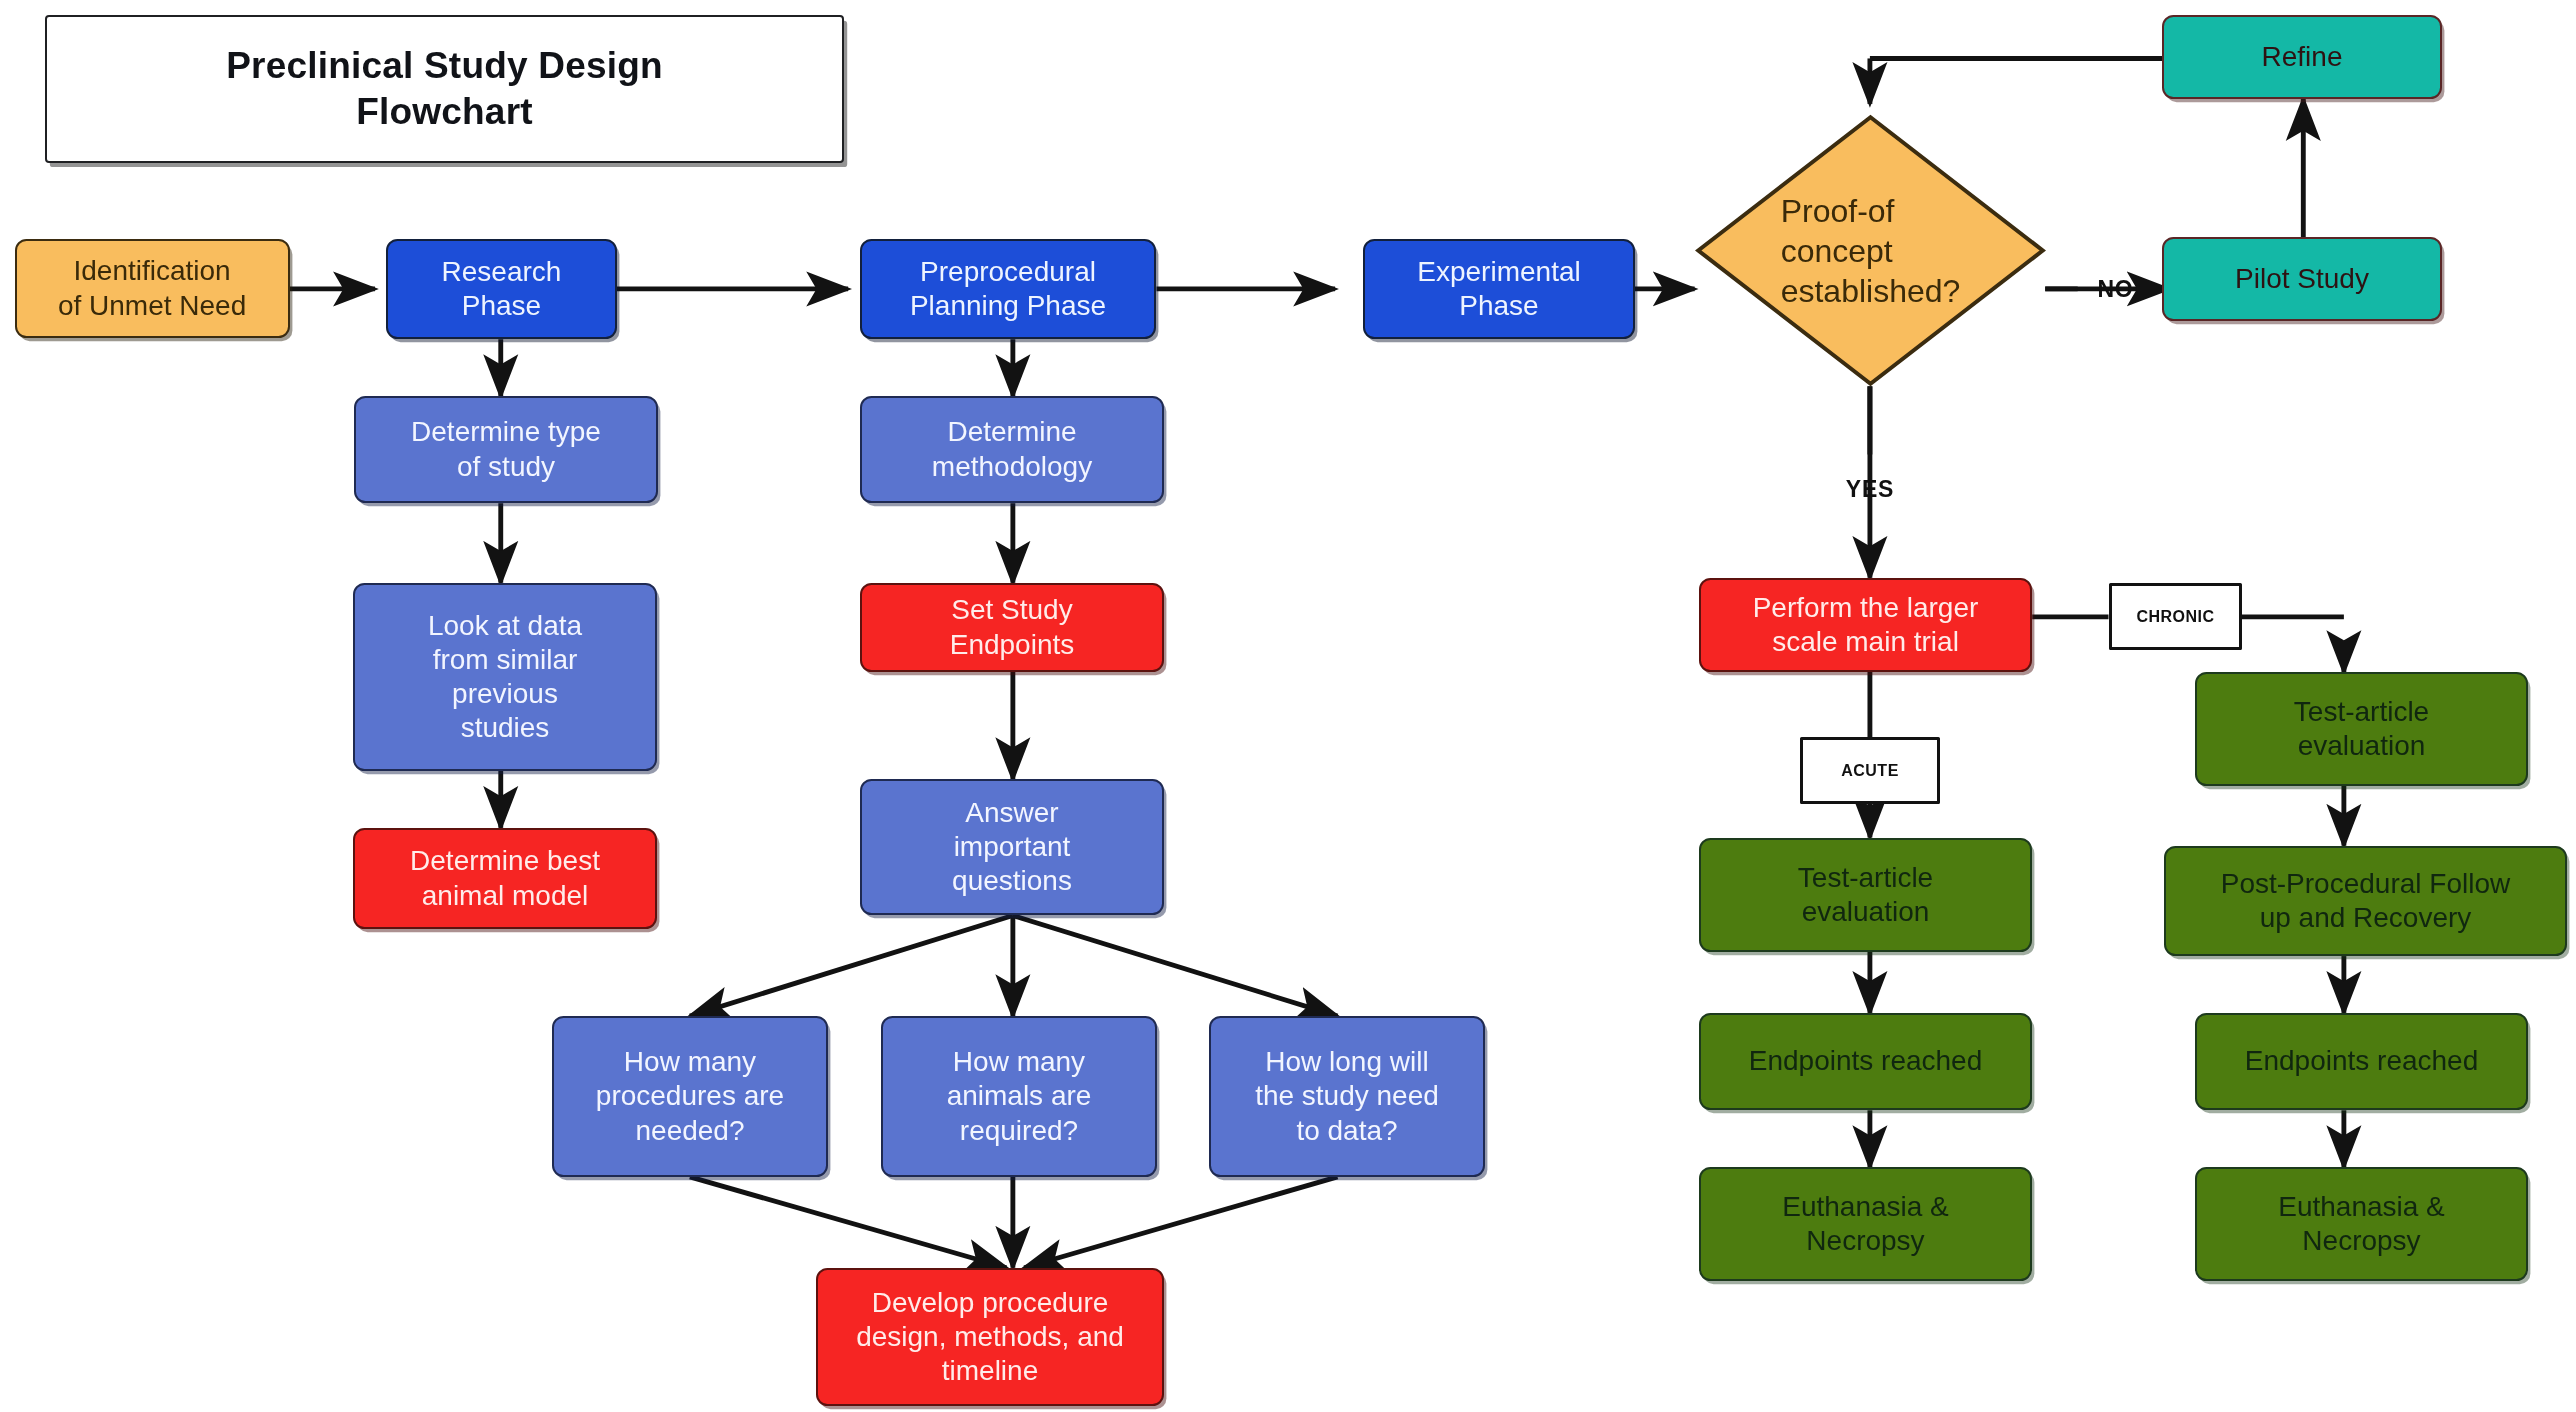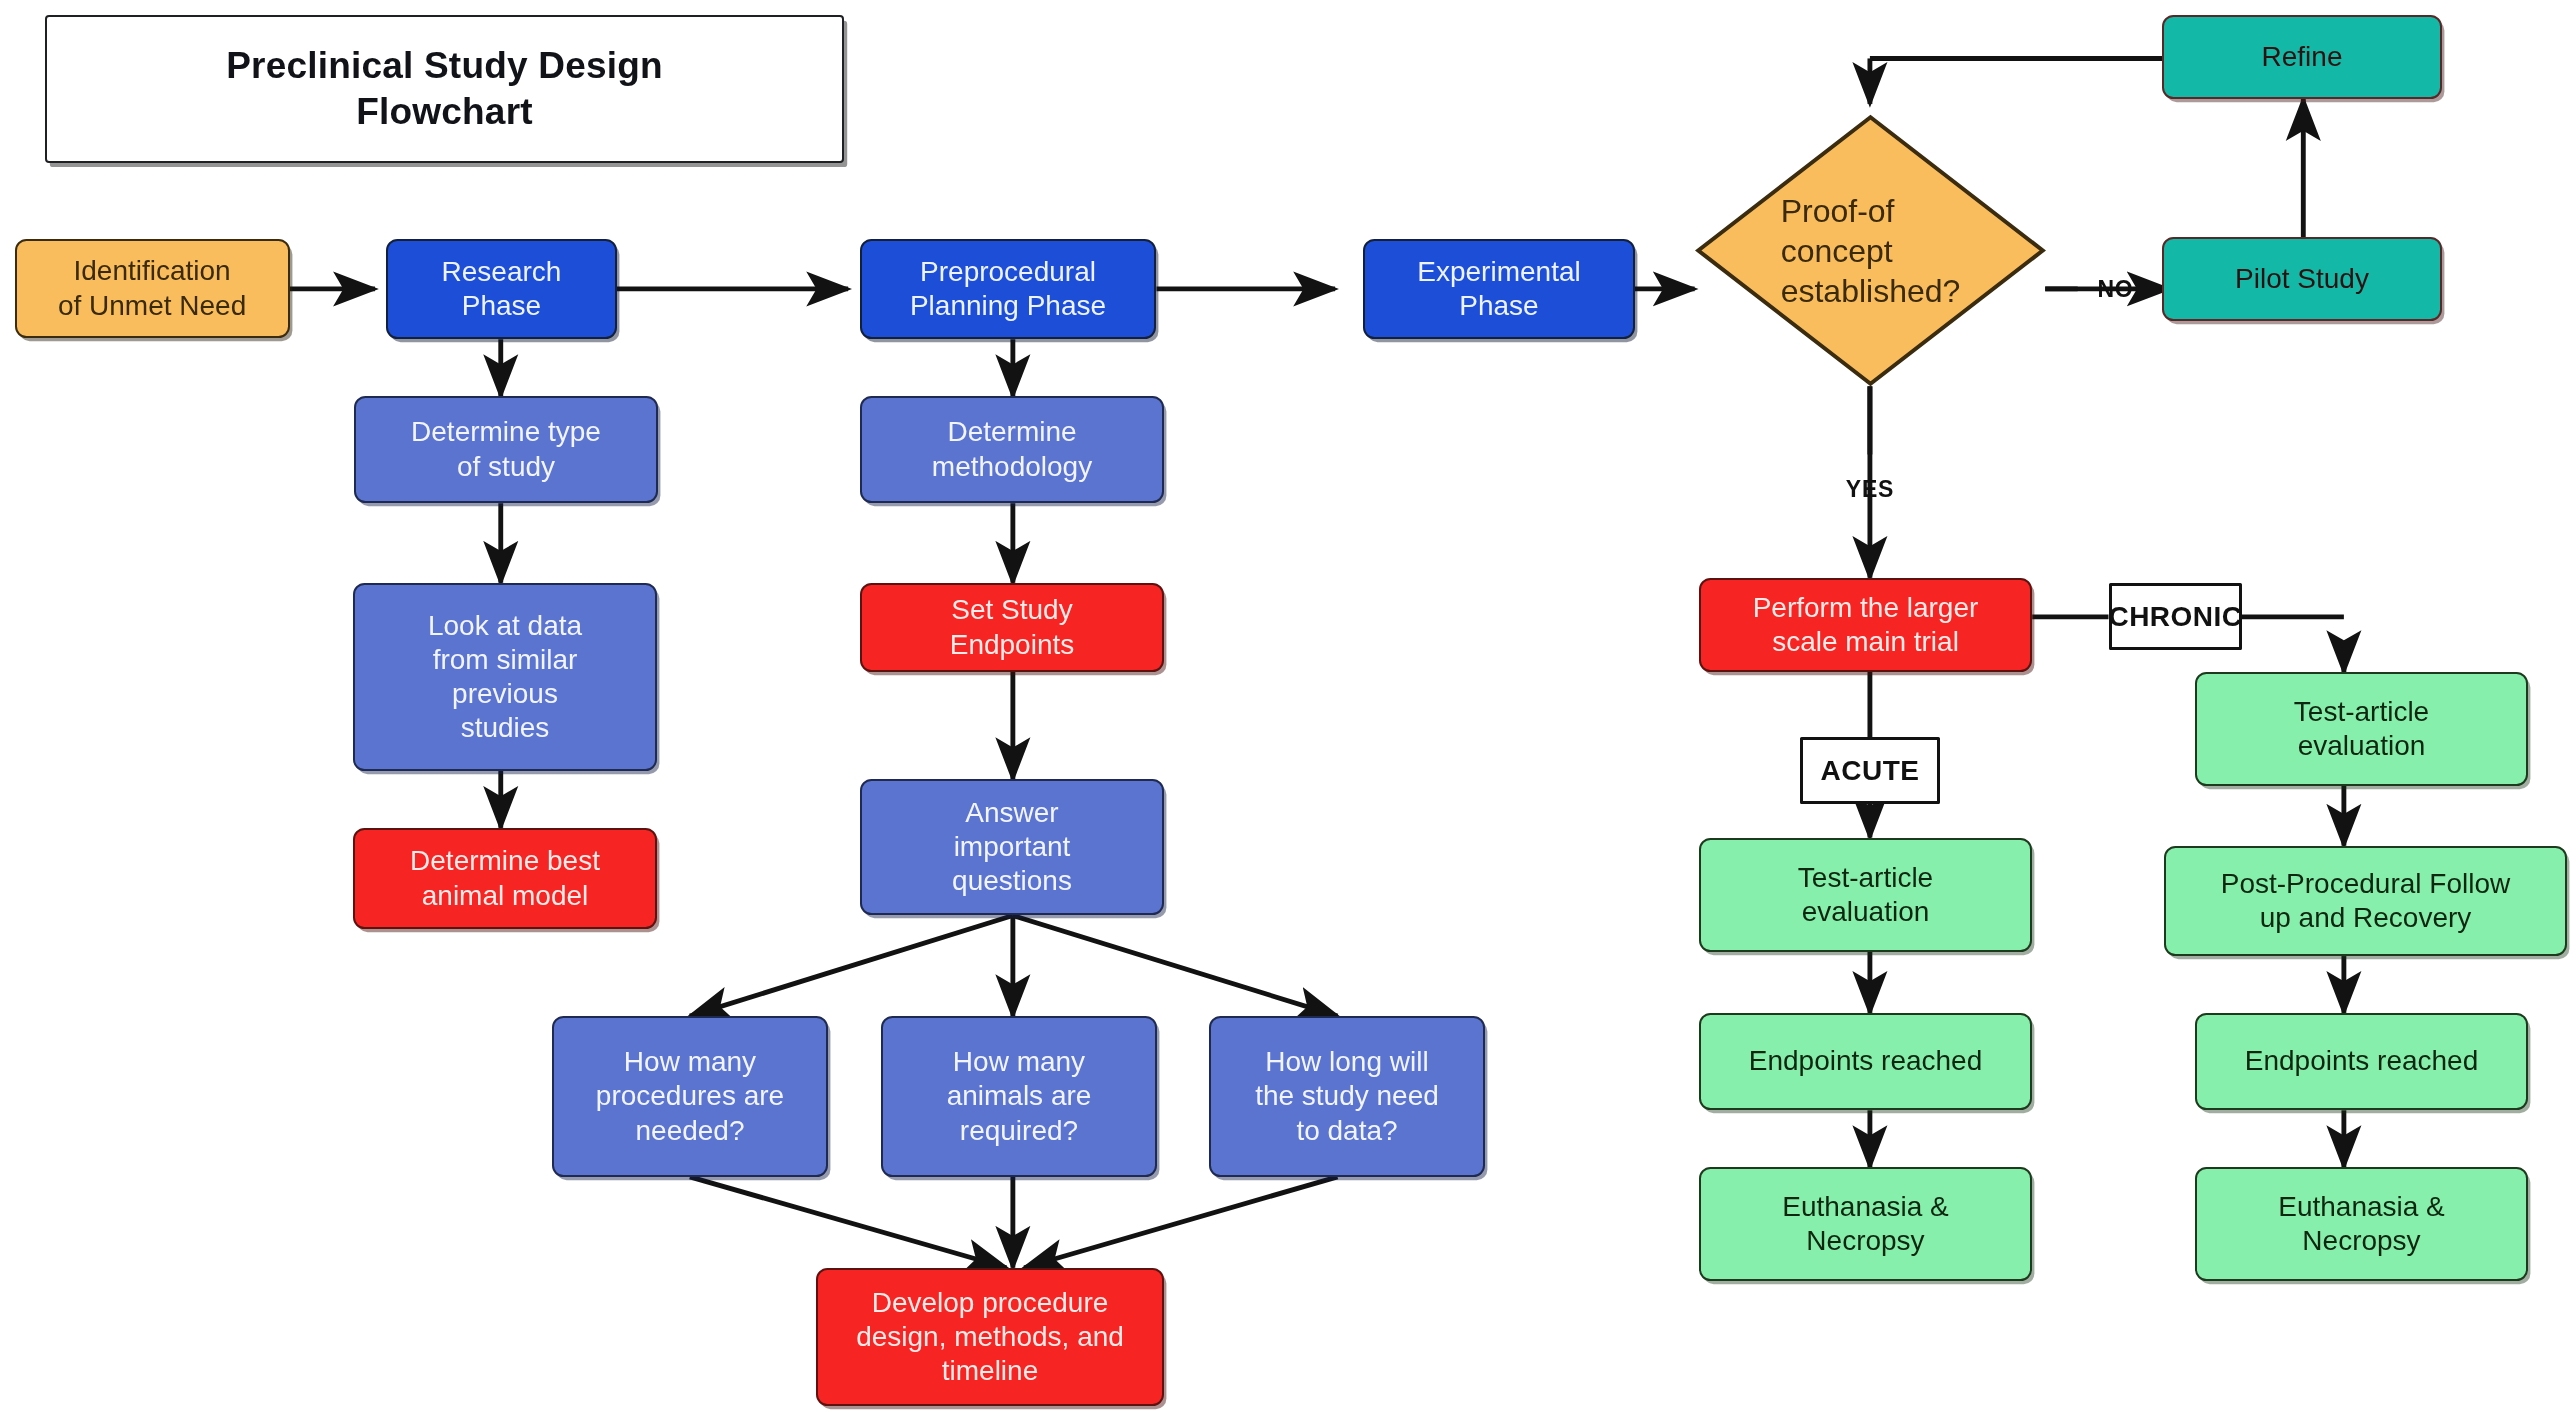--- a/index.html
+++ b/index.html
@@ -18,25 +18,25 @@
   .n-orange{background:#f9bd5e;border:2.4px solid #3b2c10;color:#3a2a09;font-size:28px;
             box-shadow:3.2px 4px 0 -0.8px rgba(40,30,10,.45);}
   .n-darkblue{background:#1d4ed8;border:2.4px solid #12203c;color:#eef4ff;font-size:28px;
               box-shadow:3.2px 4px 0 -0.8px rgba(10,20,45,.45);}
   .n-blue{background:#5a74cf;border:2.4px solid #1f2a52;color:#f2f5ff;font-size:28px;
           box-shadow:3.2px 4px 0 -0.8px rgba(20,30,70,.45);}
   .n-red{background:#f62523;border:2.4px solid #5c120f;color:#ffecea;font-size:28px;
          box-shadow:3.2px 4px 0 -0.8px rgba(70,10,10,.45);}
   .n-salmon{background:#14b8a6;border:2.4px solid #5a2626;color:#2e1212;font-size:28px;
             box-shadow:3.2px 4px 0 -0.8px rgba(70,30,30,.45);}
-  .n-green{background:#86efac;border:2.4px solid #1d3a1d;color:#10270f;font-size:28px;
+  .n-green{background:#4d7c0f;border:2.4px solid #1d3a1d;color:#10270f;font-size:28px;
            box-shadow:3.2px 4px 0 -0.8px rgba(20,50,20,.4);}
 
   .edge-label{position:absolute;box-sizing:border-box;background:#ffffff;
-              border:3.2px solid #121212;color:#111111;font-weight:bold;font-size:28px;
+              border:3.2px solid #121212;color:#111111;font-weight:bold;font-size:16px;
               letter-spacing:0.5px;display:flex;align-items:center;justify-content:center;
               border-radius:1.6px;}
   .plain-label{position:absolute;color:#111111;font-weight:bold;font-size:23px;
                letter-spacing:0.8px;display:flex;align-items:center;justify-content:center;
                background:transparent;}
 
   .diamond{position:absolute;}
   .diamond .dlabel{position:absolute;left:0;top:0;width:100%;height:100%;
                    display:flex;align-items:center;justify-content:center;text-align:left;
                    color:#3a2a09;font-size:32px;line-height:1.25;white-space:pre-line;}

